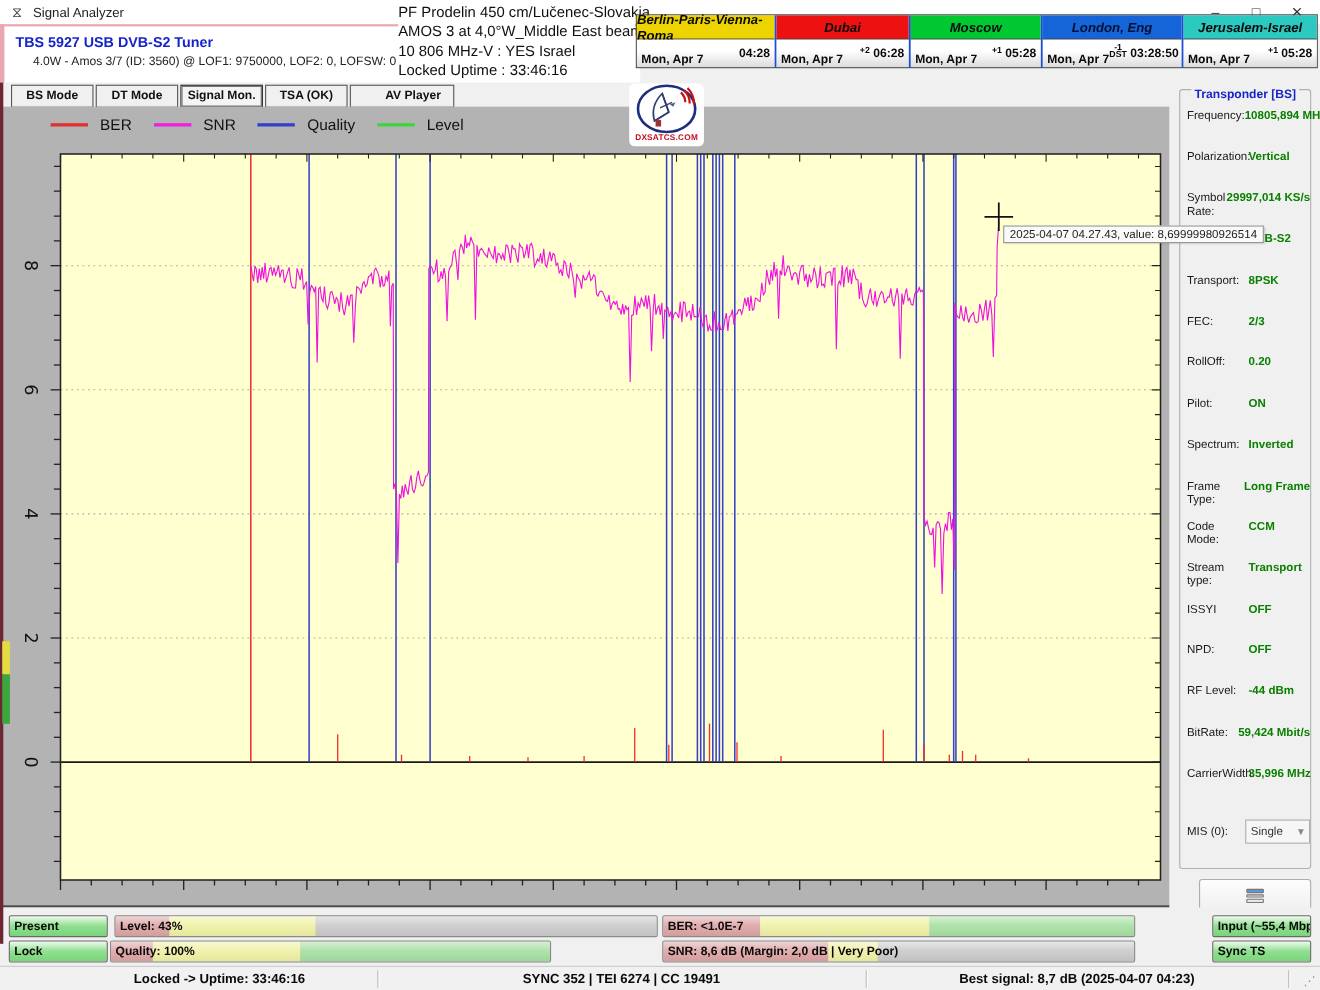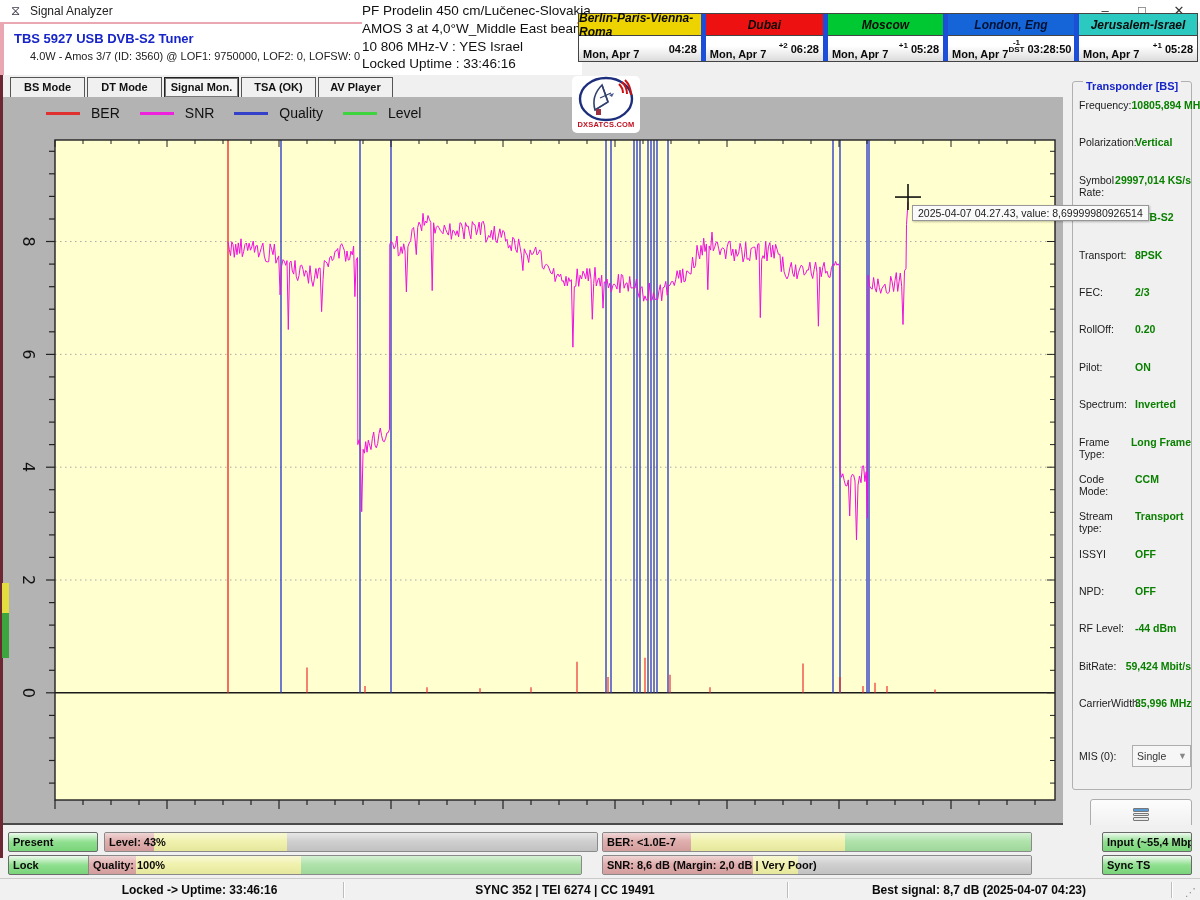--- a/index.html
+++ b/index.html
@@ -11,21 +11,21 @@
   .title-text{position:absolute;left:30px;top:4px;font-size:12px;color:#222;}
   .winbtn{position:absolute;top:0;width:30px;height:21px;text-align:center;font-size:13px;line-height:21px;color:#333;cursor:default;}
   
   .header{position:absolute;left:0;top:22px;width:578px;height:53px;background:#fff;border-top:2px solid #eaa7b2;border-left:4px solid #eaa7b2;}
   .tuner-title{position:absolute;left:10px;top:7px;font-size:13px;font-weight:bold;color:#1624c8;}
   .tuner-sub{position:absolute;left:26px;top:26px;font-size:11px;color:#222;}
   .site-info{position:absolute;left:362px;top:2px;width:215px;background:#fff;}
   .site-info div{font-size:13.5px;line-height:17.8px;color:#101010;white-space:nowrap;}
   
   .clocks{position:absolute;left:578px;top:13px;width:618px;height:47px;display:flex;border:1px solid #444;}
-  .clock-col{display:flex;flex-direction:column;border-right:5px solid #1d4ed8;}
+  .clock-col{display:flex;flex-direction:column;border-right:2px solid #1d4ed8;}
   .clock-col:last-child{border-right:none;}
   .clock-head{height:21px;border-bottom:1px solid #444;font-size:12px;font-weight:bold;font-style:italic;
               display:flex;align-items:center;justify-content:center;color:#0a0a0a;}
   .clock-cell{flex:1;background:linear-gradient(#ffffff,#ffffff 40%,#dcdcdc);display:flex;align-items:center;
               font-size:11px;font-weight:bold;color:#0a0a0a;padding:0 4px;}
   .clock-date{white-space:nowrap;margin-top:10px;}
   .clock-off{font-size:8px;margin-left:auto;text-align:center;line-height:7px;padding-right:3px;transform:translateY(-3px);}
   .clock-time{white-space:nowrap;}
   
   .tabstrip{position:absolute;left:0;top:75px;width:1065px;height:22px;background:#f0f0f0;}
@@ -151,21 +151,21 @@
           <span class="clock-time">05:28</span>
         </div>
       </div>
     </div>
 
   <div class="tabstrip" id="tabstrip">
       <div class="tab" style="left: 10px;">BS Mode</div>
       <div class="tab" style="left: 87px;">DT Mode</div>
       <div class="tab active" style="left: 164px;">Signal Mon.</div>
       <div class="tab" style="left: 241px; text-align: center;">TSA (OK)</div>
-      <div class="tab" style="left: 318px;">AV Player</div>
+      <div class="tab" style="left: 318px; padding-left: 20px;">AV Player</div>
     </div>
 
   <div class="logo">
     <svg width="62" height="46" viewBox="0 0 62 46">
       <ellipse cx="31" cy="23" rx="26" ry="21" fill="#fff" stroke="#1d2f7c" stroke-width="2.4"></ellipse>
       <path d="M 20 34 Q 16 20 27 9 L 33 26 Z" fill="none" stroke="#32406e" stroke-width="1.6"></path>
       <line x1="27" y1="9" x2="33" y2="26" stroke="#32406e" stroke-width="1.4"></line>
       <line x1="20" y1="34" x2="33" y2="26" stroke="#32406e" stroke-width="1.4"></line>
       <line x1="25" y1="22" x2="36" y2="17" stroke="#32406e" stroke-width="1.2"></line>
       <path d="M 34 19 l 5 -2 -2 4 z" fill="#4a5a90"></path>
@@ -487,21 +487,21 @@
           <span class="meter-seg" style="left:0.00%;width:20.50%;background:#dca3a3"></span>
           <span class="meter-seg" style="left:20.50%;width:36.00%;background:#eff0a3"></span>
           <span class="meter-seg" style="left:56.50%;width:43.50%;background:#a5dfa0"></span>
           <span class="meter-gloss"></span>
           <span class="meter-label">BER: &lt;1.0E-7</span>
         </div>
         <div class="status-box" style="left:1102px;width:90px">Input (~55,4 Mbps)</div>
       </div>
       <div class="meter-row" style="top: 30px;">
         <div class="status-box" style="left:8px;width:90px">Lock</div>
-        <div class="meter-bar" style="left:88px;width:494px">
+        <div class="meter-bar" style="left:100px;width:401px">
           <span class="meter-seg" style="left:0.00%;width:9.50%;background:#dca3a3"></span>
           <span class="meter-seg" style="left:9.50%;width:33.50%;background:#eff0a3"></span>
           <span class="meter-seg" style="left:43.00%;width:57.00%;background:#a5dfa0"></span>
           <span class="meter-gloss"></span>
           <span class="meter-label">Quality: 100%</span>
         </div>
         <div class="meter-bar" style="left:602px;width:430px">
           <span class="meter-seg" style="left:0.00%;width:35.00%;background:#dca3a3"></span>
           <span class="meter-seg" style="left:35.00%;width:10.50%;background:#eff0a3"></span>
           <span class="meter-seg" style="left:45.50%;width:54.50%;background:#c9c9c9"></span>

